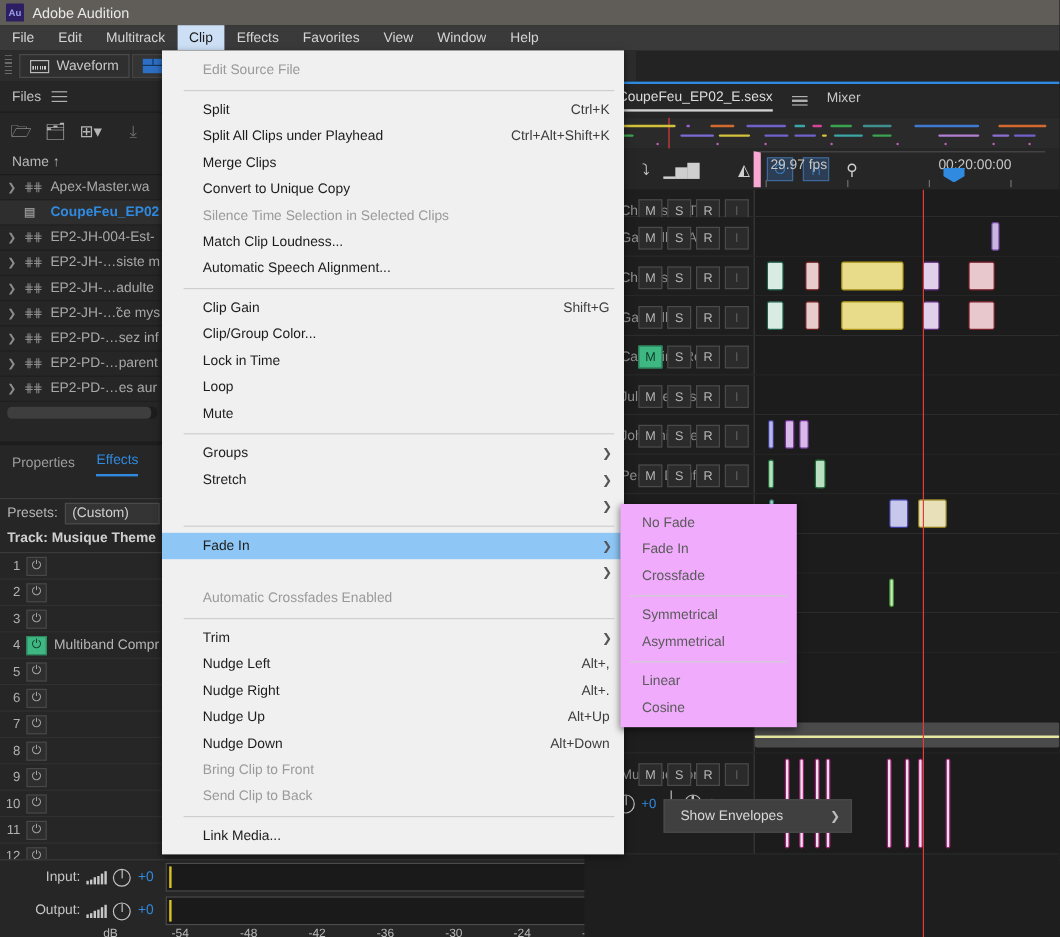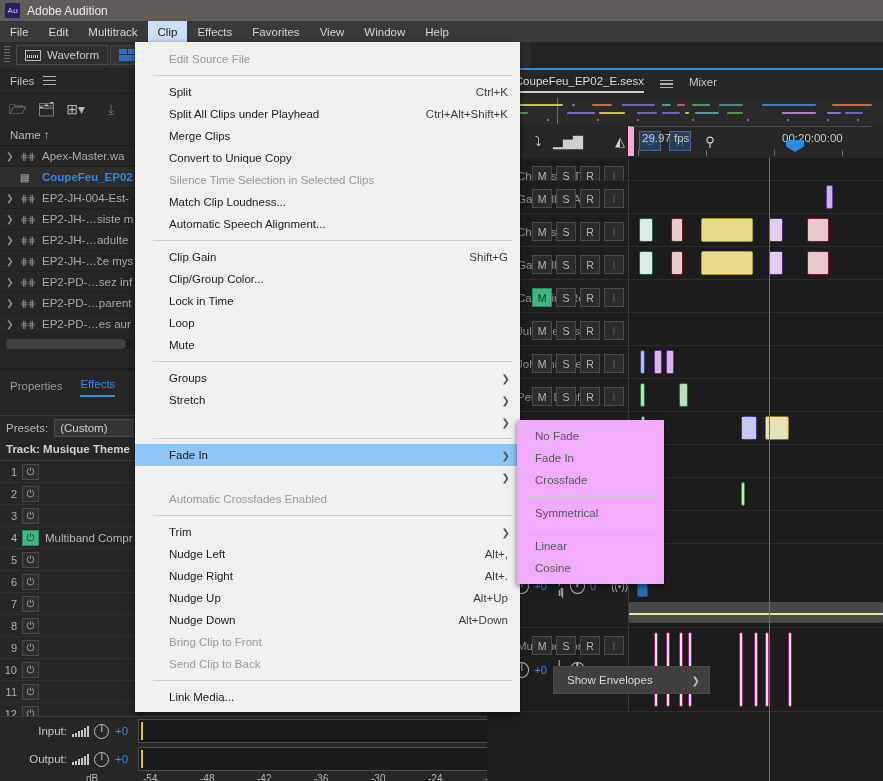--- a/index.html
+++ b/index.html
@@ -887,20 +887,21 @@
         <span class="lbl">Link Media...</span>
       </div>
     </div>
 
   <div class="submenu" id="fade-submenu">
       <div class="srow">No Fade</div>
       <div class="srow">Fade In</div>
       <div class="srow">Crossfade</div>
       <div class="ssep"></div>
       <div class="srow">Symmetrical</div>
+      <div class="srow">Asymmetrical</div>
       <div class="ssep"></div>
       <div class="srow">Linear</div>
       <div class="srow">Cosine</div>
     </div>
 
   <div class="ctxmenu">
     <div class="crow">
       <span>Show Envelopes</span>
       <span class="arw">❯</span>
     </div>

